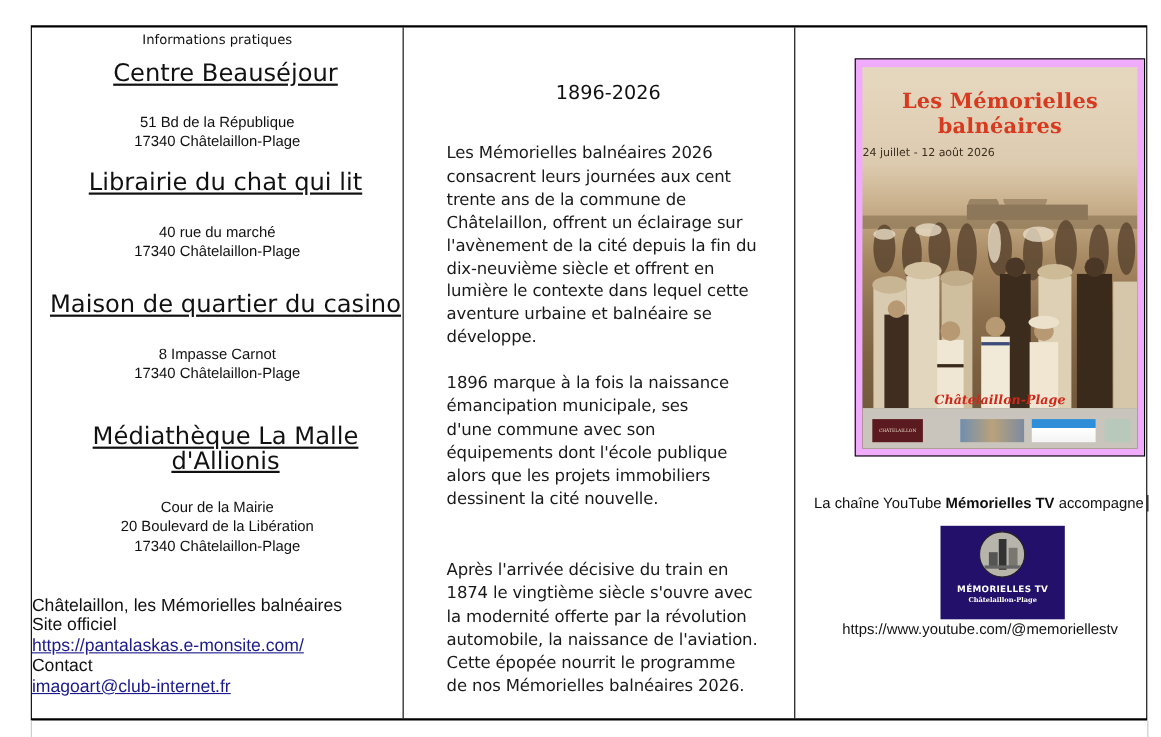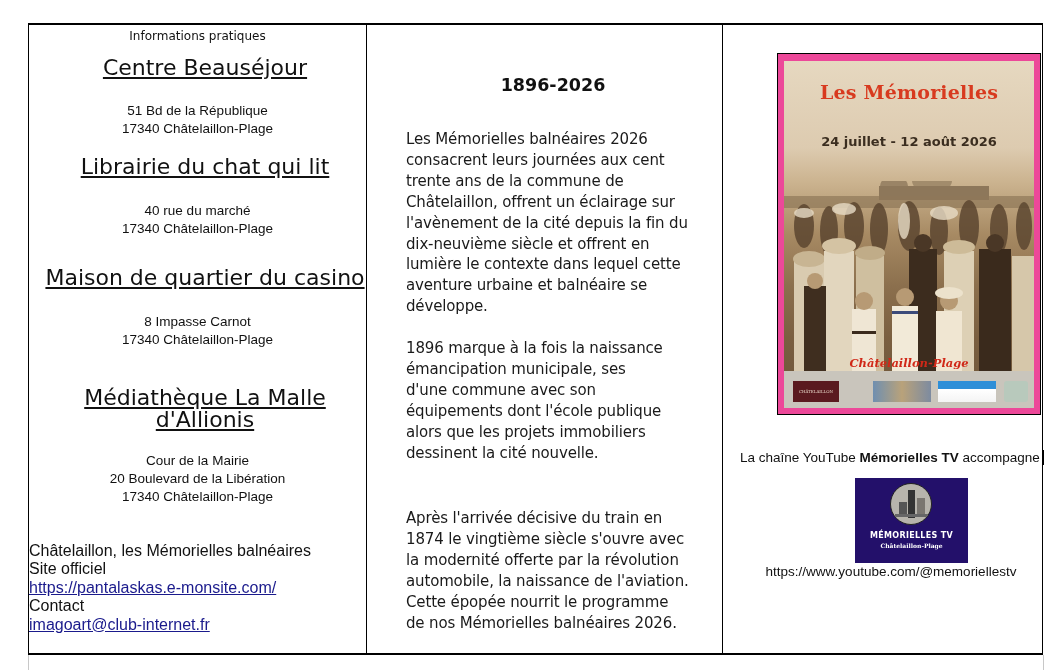--- a/index.html
+++ b/index.html
@@ -20,30 +20,30 @@
 
   
   .c1-inner { text-align: center; }
   .info-title { position: absolute; left: 0; right: 0; top: 4px; font-size: 12px; font-family: "DejaVu Sans", sans-serif; }
   .venue-name { position: absolute; left: 15px; right: 0; font-size: 22px; font-family: "DejaVu Sans", sans-serif; line-height: 22px; text-decoration: underline; }
   .venue-addr { position: absolute; left: 0; right: 0; font-size: 13.5px; font-family: "Liberation Sans", sans-serif; line-height: 18px; }
   .footer-block { position: absolute; left: 0; right: 48px; top: 517px; text-align: left; font-family: "Liberation Sans", sans-serif; font-size: 16px; line-height: 18.4px; }
   .footer-block a { color: #1a1a8c; text-decoration: underline; }
 
   
-  .years { position: absolute; left: 0; right: 0; top: 50px; text-align: center; font-weight: bold; font-size: 17.5px; font-family: "DejaVu Sans", sans-serif; }
+  .years { position: absolute; left: 0; right: 0; top: 50px; text-align: center; font-weight: normal; font-size: 17.5px; font-family: "DejaVu Sans", sans-serif; }
   .para { position: absolute; left: 22px; width: 300px; font-size: 15px; line-height: 20.9px; font-family: "DejaVu Sans", sans-serif; color: #1a1a1a; letter-spacing: -0.15px; }
 
   
-  .poster { position: absolute; left: 37px; top: 28px; width: 264px; height: 362px; border: 1px solid #000; box-sizing: border-box; background: #ec4899; }
+  .poster { position: absolute; left: 37px; top: 28px; width: 264px; height: 362px; border: 1px solid #000; box-sizing: border-box; background: #f0abfc; }
   .poster-inner { position: absolute; left: 6px; top: 7px; width: 250px; height: 347px; overflow: hidden;
        background: linear-gradient(180deg, #e6d8c0 0%, #ddcbb0 25%, #cbb38f 35%, #a78a63 50%, #8b6f4d 65%, #7a5f40 80%, #6d5539 100%); }
   .poster-title { position: absolute; left: 0; right: 0; top: 20px; text-align: center; color: #d83a1f; font-weight: bold;
        font-family: "DejaVu Serif", serif; font-size: 19px; line-height: 23px; letter-spacing: 0.2px; }
-  .poster-dates { position: absolute; left: 0; right: 0; top: 73px; text-align: center; color: #3b2e20; font-size: 13px; font-family: "DejaVu Sans", sans-serif; font-weight: bold; }
+  .poster-dates { position: absolute; left: 0; right: 0; top: 73px; text-align: left; color: #3b2e20; font-size: 10px; font-family: "DejaVu Sans", sans-serif; }
   .crowd { position: absolute; left: 0; right: 0; top: 120px; height: 190px; }
   .poster-banner { position: absolute; left: 0; right: 0; bottom: 0; height: 37px; background: #c9c5bc; }
   .poster-place { position: absolute; left: 0; right: 0; bottom: 38px; text-align: center; color: #d02818; font-style: italic; font-weight: bold;
        font-family: "DejaVu Serif", serif; font-size: 11.5px; }
   .logo-tile { position: absolute; bottom: 6px; height: 21px; }
 
   .yt-caption { position: absolute; left: 0; right: 0; top: 425px; text-align: center; font-size: 13.5px; font-family: "Liberation Sans", sans-serif; white-space: nowrap; }
   .yt-caption b { font-weight: bold; }
   .caret { display: inline-block; width: 1px; height: 15px; background: #000; vertical-align: -3px; margin-left: 3px; }
   .yt-logo { position: absolute; left: 115px; top: 453px; width: 113px; height: 85px; background: #23106a; }
@@ -119,20 +119,21 @@
       <div>Cette épopée nourrit le programme</div>
       <div>de nos Mémorielles balnéaires 2026.</div>
     </div>
   </div>
 
   <div class="col col3">
     <div class="poster">
       <div class="poster-inner">
         <div class="poster-title">
           <div>Les Mémorielles</div>
+          <div>balnéaires</div>
         </div>
         <div class="poster-dates">24 juillet - 12 août 2026</div>
 
         <svg class="crowd" viewBox="0 0 250 190" preserveAspectRatio="none">
 
           <ellipse cx="110" cy="5" rx="14" ry="10" fill="#9a8466"></ellipse>
           <ellipse cx="148" cy="0" rx="20" ry="12" fill="#a28c6c"></ellipse>
           <rect x="95" y="5" width="110" height="14" fill="#8d775a"></rect>
           <rect x="0" y="15" width="250" height="12" fill="#8f7859" opacity="0.7"></rect>
 

